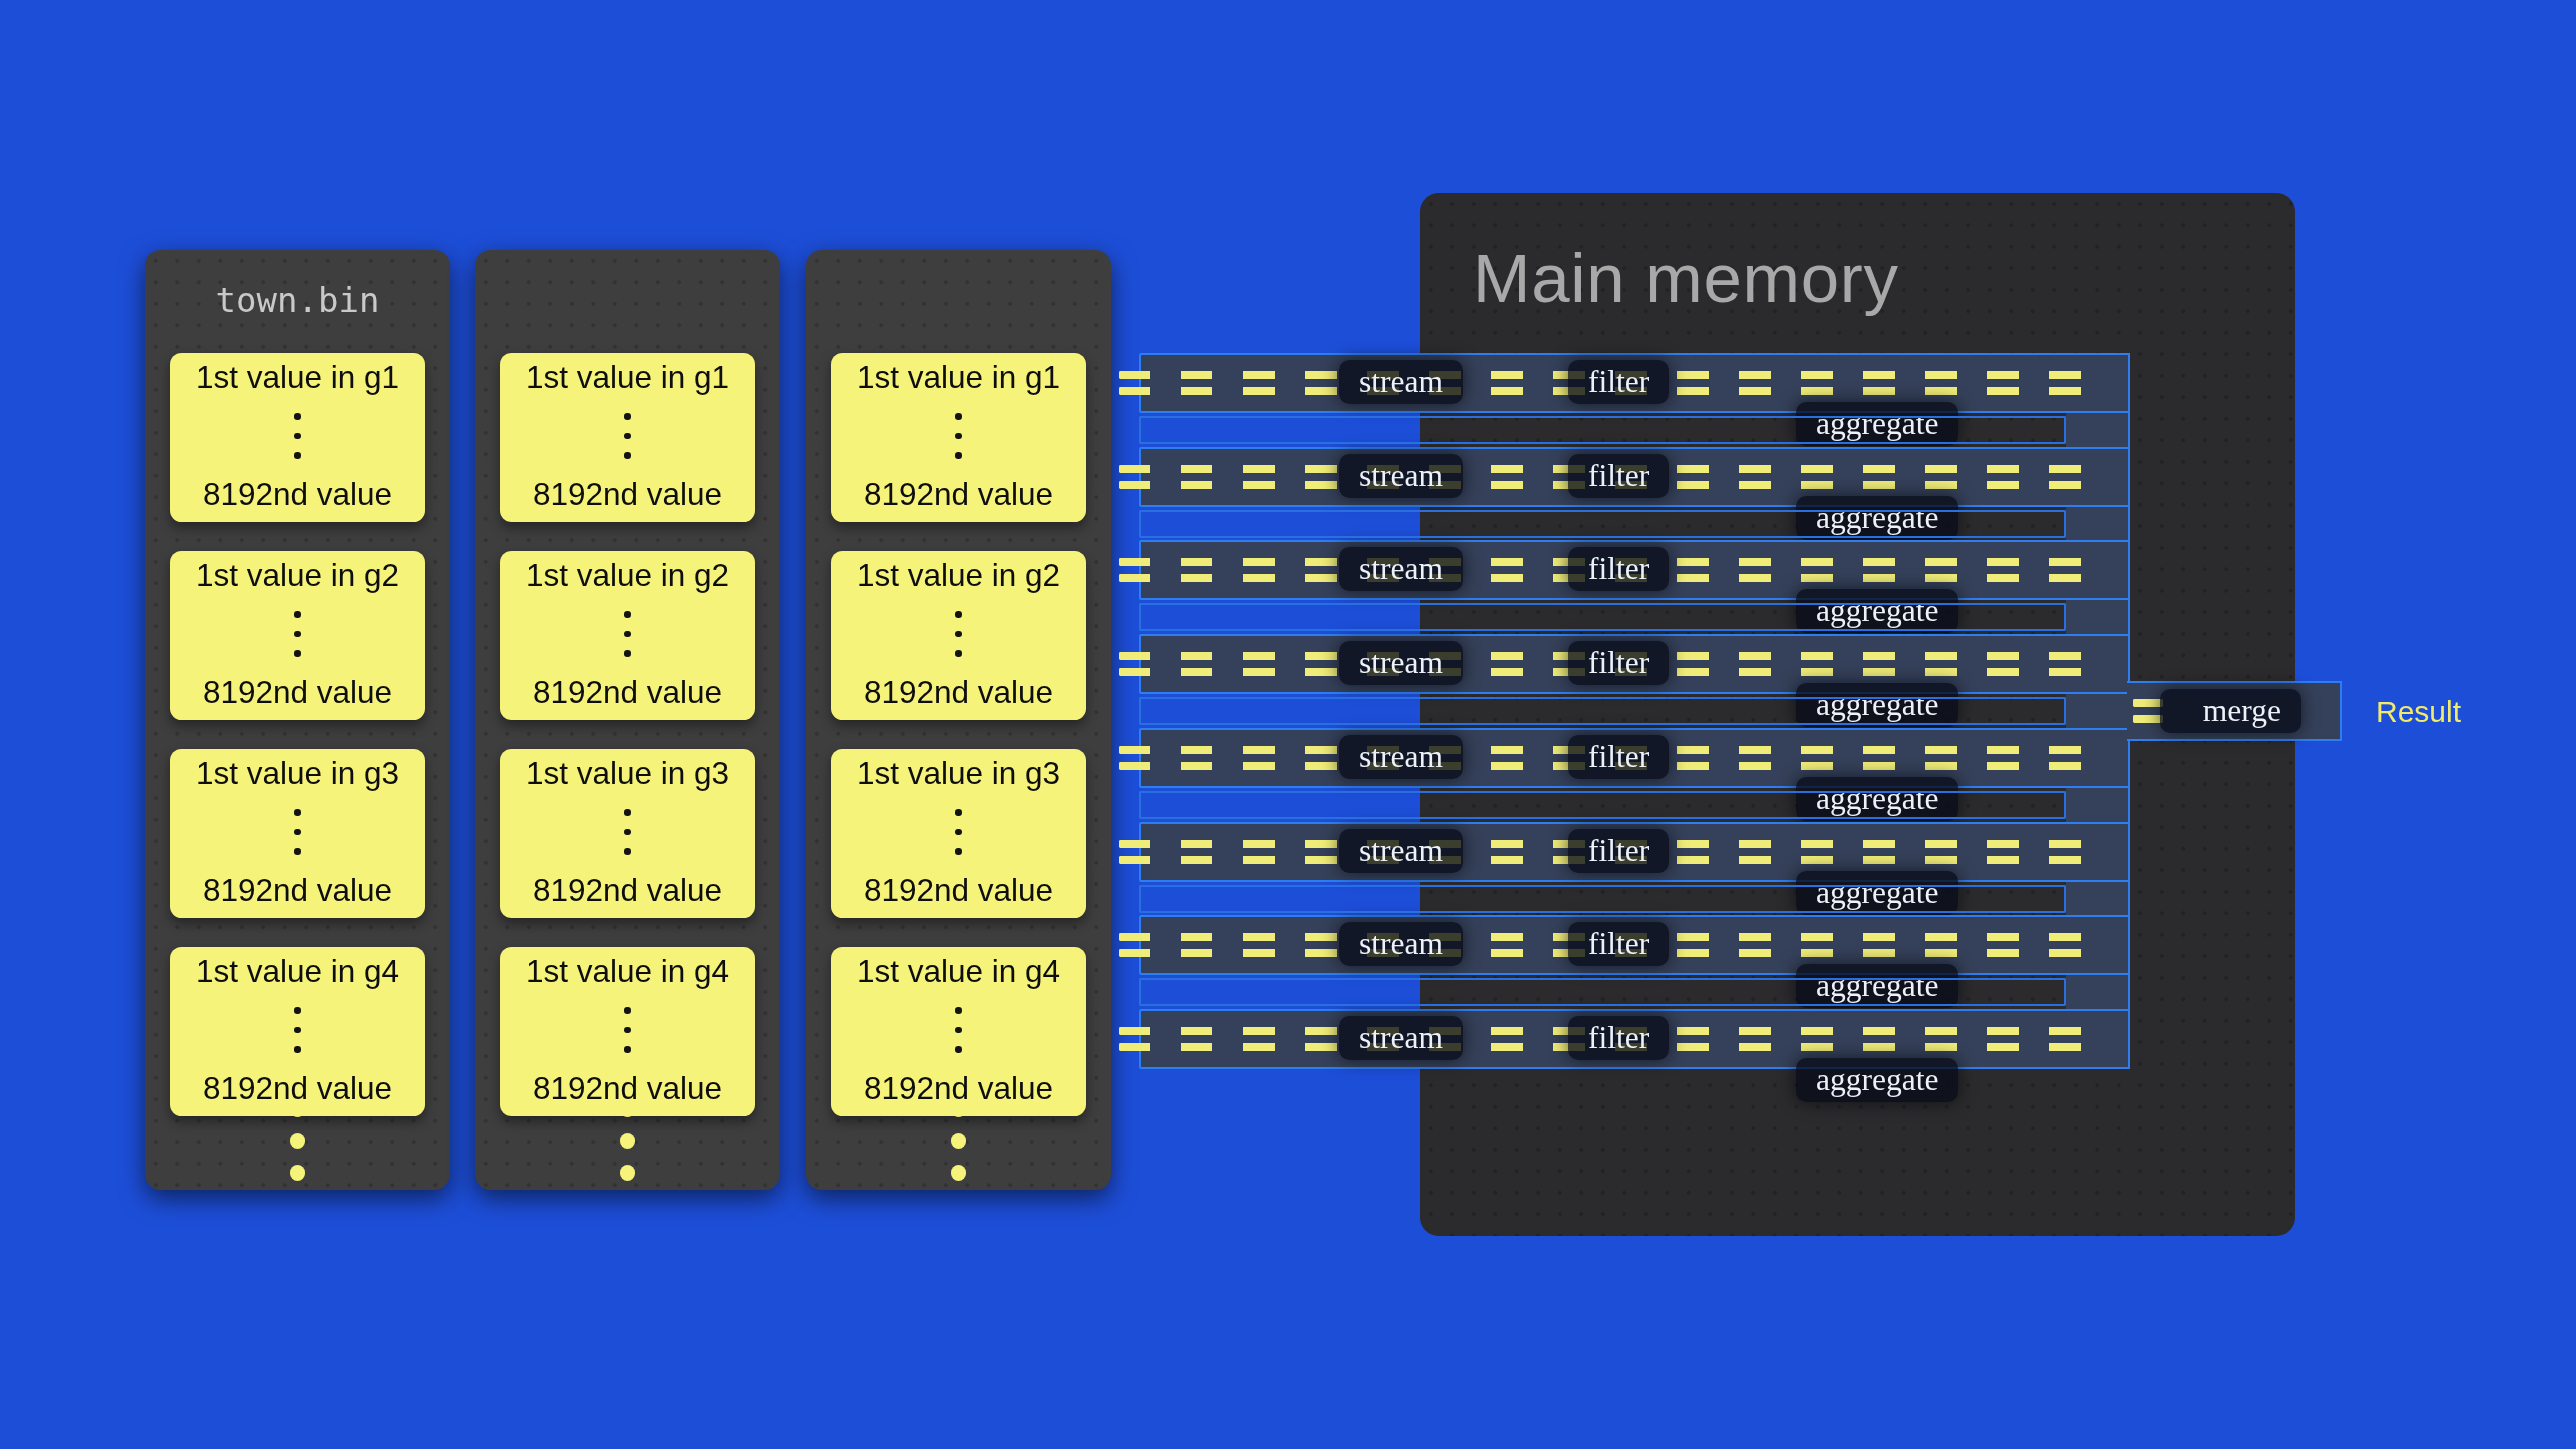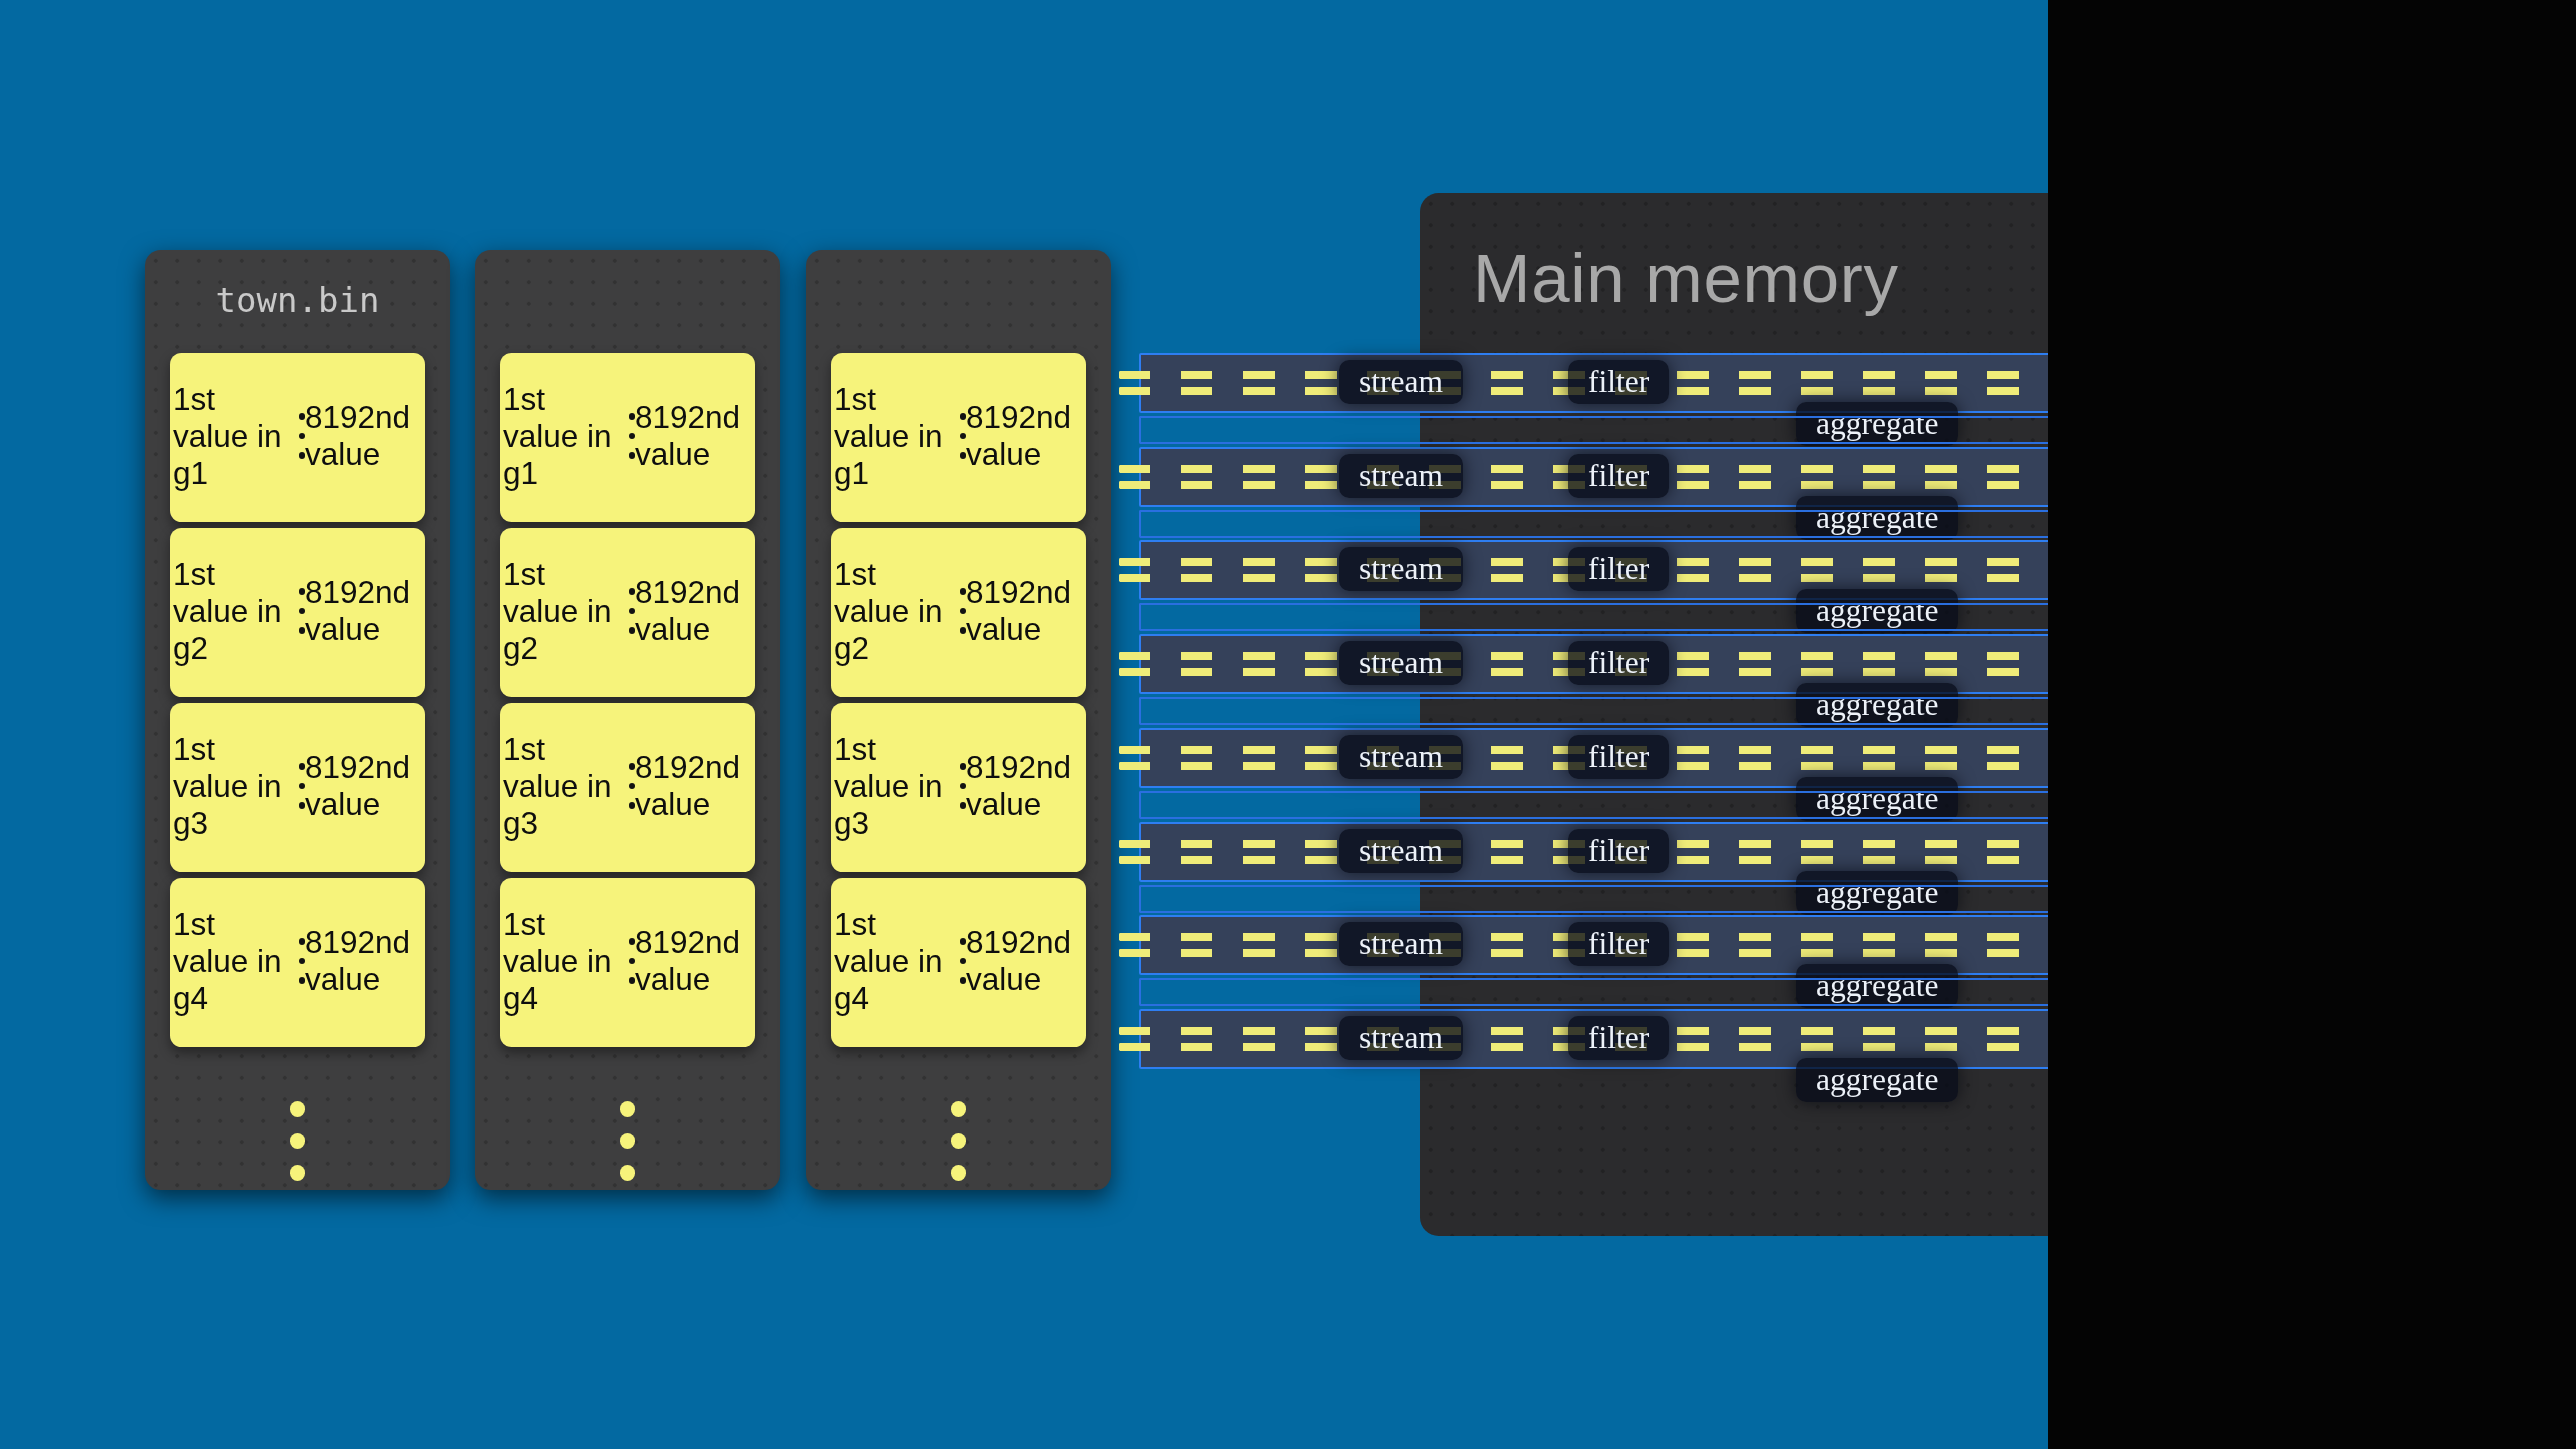--- a/index.html
+++ b/index.html
@@ -1,17 +1,17 @@
 <!DOCTYPE html>
 <html style="font-size:11.4px"><head>
 <meta charset="utf-8">
 <style>
   html,body{margin:0;padding:0;background:#040404;}
   .stage{
-    position:relative;width:2048px;height:1449px;background:#0369a1;overflow:hidden;
+    position:relative;width:2576px;height:1449px;background:#1d4ed8;overflow:hidden;
     font-family:"Liberation Sans",sans-serif;
   }
   
   .file{
     position:absolute;top:250px;width:305px;height:940px;
     background-color:#3e3e3f;
     background-image:radial-gradient(rgba(0,0,0,0.20) 1.6px,transparent 2.1px);
     background-size:21.5px 21.5px;
     border-radius:15.7px;
     box-shadow:0 8.6px 24px rgba(0,0,0,0.55);
@@ -19,24 +19,24 @@
   .file:nth-child(1){left:145px;}
   .file:nth-child(2){left:475px;}
   .file:nth-child(3){left:806px;}
   .file-title{
     margin:0;padding-top:30px;text-align:center;
     font-family:"DejaVu Sans Mono",monospace;font-weight:400;
     font-size:34px;line-height:40px;color:#c9c9c9;
   }
   .file-groups{position:absolute;top:103px;left:25px;right:25px;}
   .gbox{
-    position:relative;height:169px;margin-bottom:6px;box-sizing:border-box;
+    position:relative;height:169px;margin-bottom:29px;box-sizing:border-box;
     background:#f6f37b;border-radius:11.4px;
     box-shadow:0 5.7px 11.4px rgba(0,0,0,0.40);
-    display:flex;flex-direction:row;justify-content:space-between;align-items:center;
+    display:flex;flex-direction:column;justify-content:space-between;align-items:center;
     padding:5.7px 2.9px 8.6px;
     color:#0e0e0e;font-size:31.5px;line-height:37px;
   }
   .vdots{display:flex;flex-direction:column;align-items:center;gap:13px;}
   .vdots i{width:6.4px;height:6.4px;border-radius:50%;background:#131313;}
   .panel-dots{
     position:absolute;top:851px;left:0;right:0;
     display:flex;flex-direction:column;align-items:center;gap:16.5px;
   }
   .panel-dots i{width:15.7px;height:15.7px;border-radius:50%;background:#f6f37b;}

